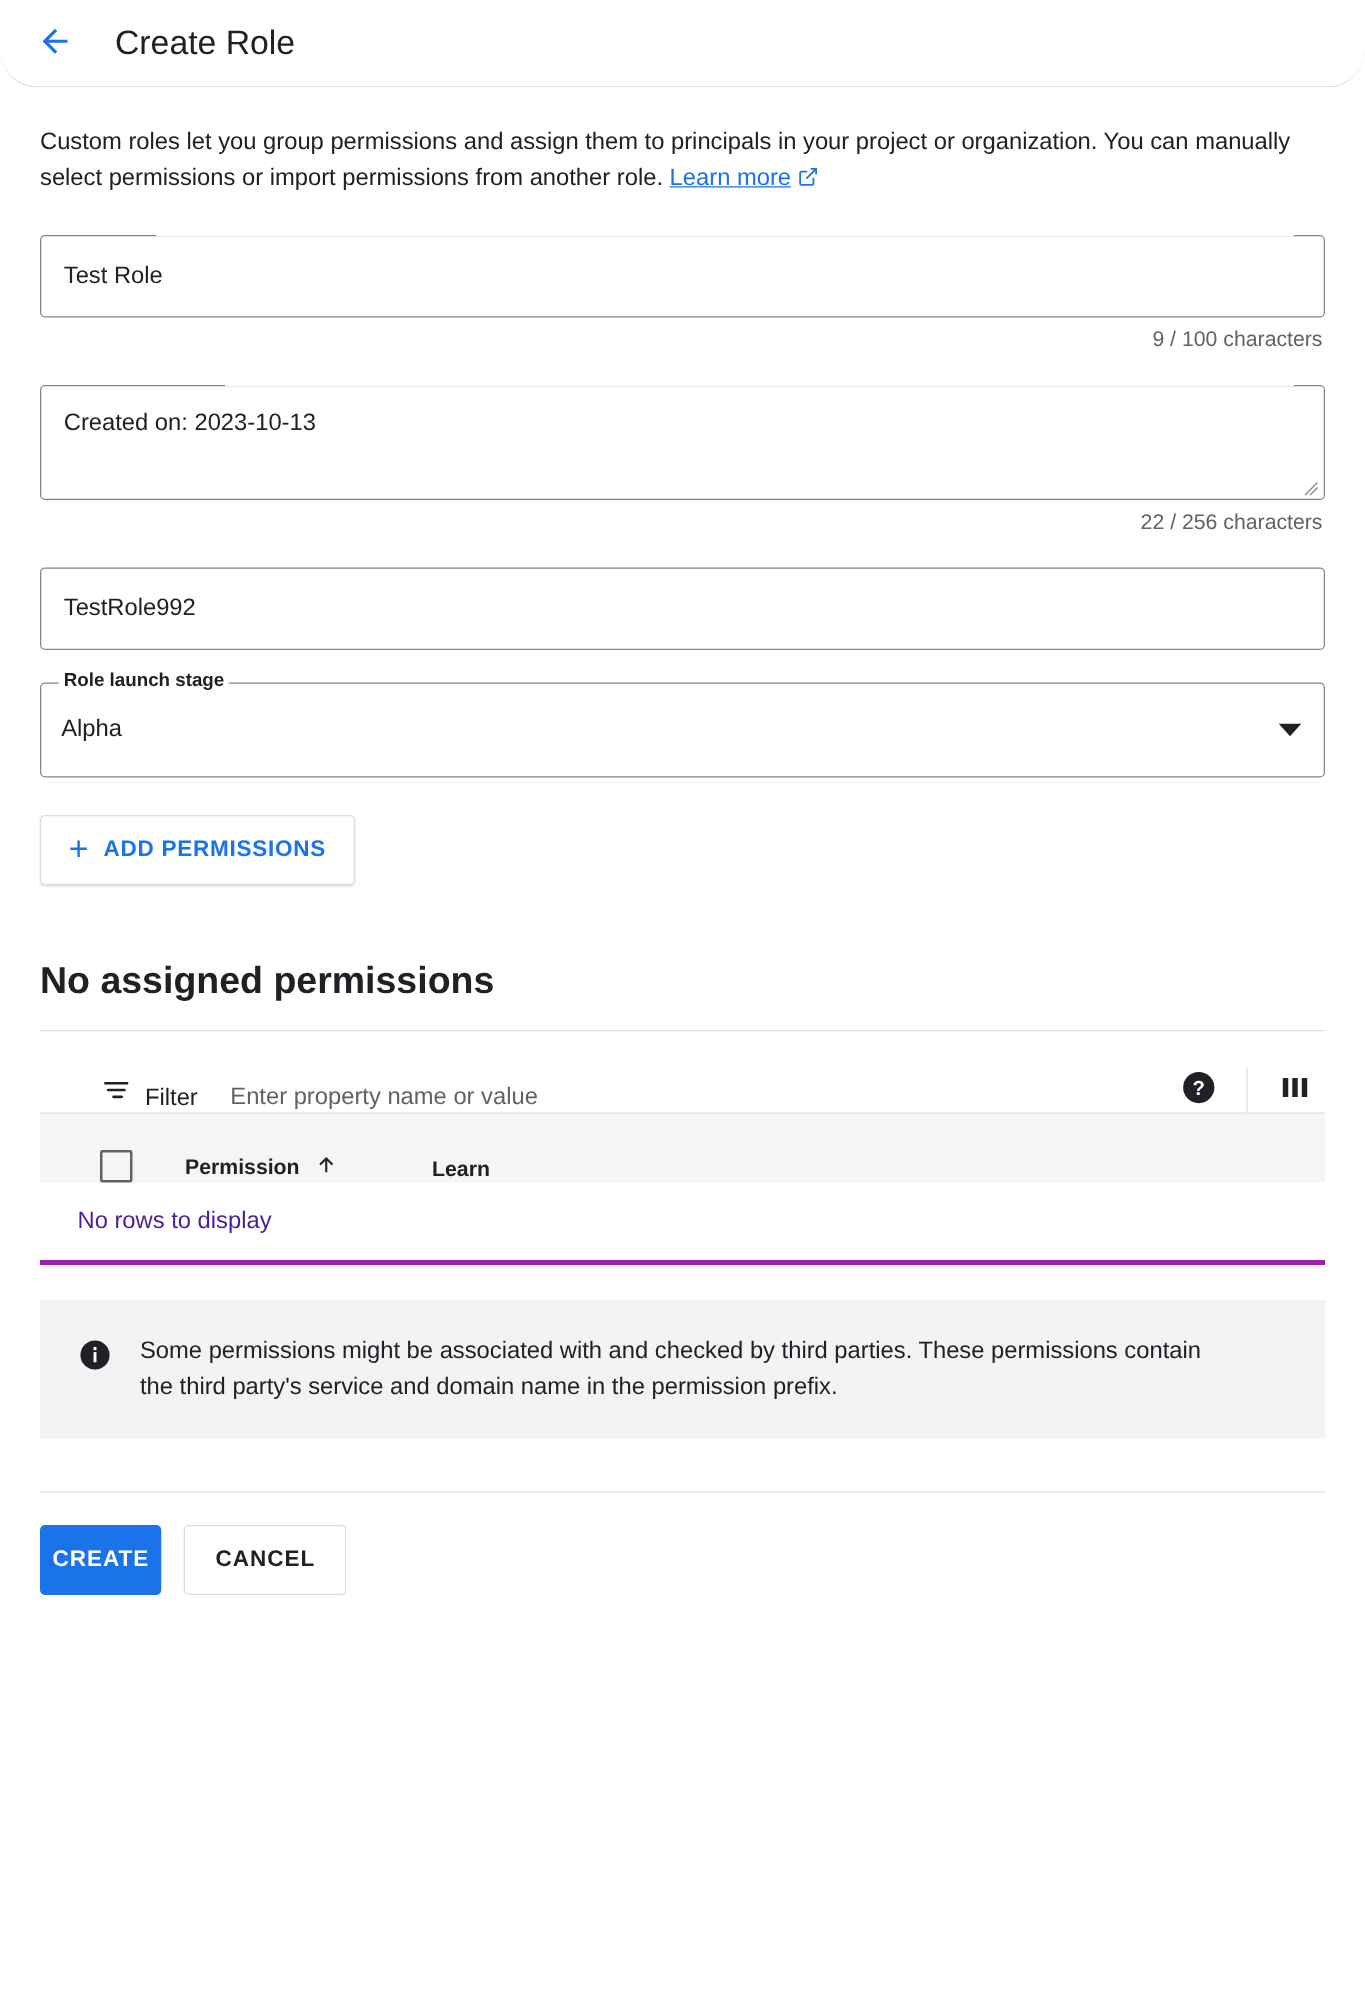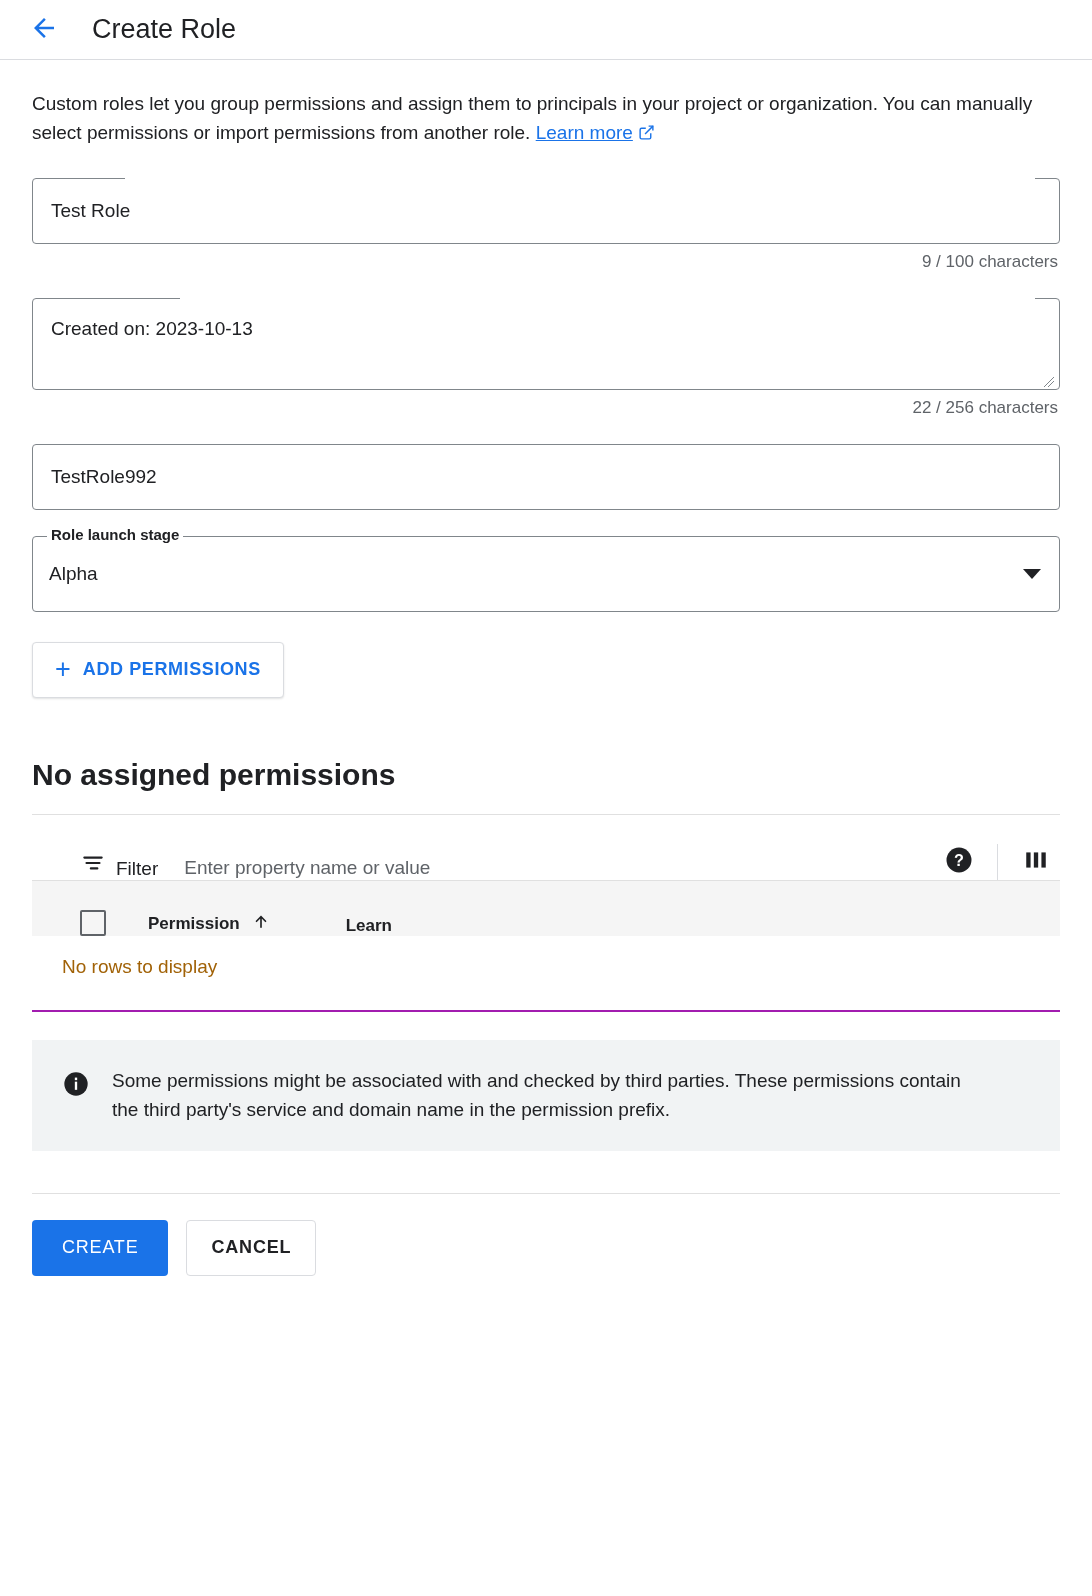--- a/index.html
+++ b/index.html
@@ -16,23 +16,24 @@
     position: relative;
     width: 1092px;
     height: 1596px;
     overflow: hidden;
   }
 
   
   .header {
     display: flex;
     align-items: center;
-    height: 60px;
+    height: 70px;
     padding: 0 24px;
     border-bottom: 1px solid #dadce0;
+    border-radius: 30px;
   }
   .back-btn {
     width: 40px; height: 40px;
     display: flex; align-items: center; justify-content: center;
     cursor: pointer;
     background: none; border: none;
     margin-right: 28px;
   }
   .page-title {
     font-size: 27px;
@@ -243,23 +244,23 @@
     font-size: 17px;
     font-weight: 700;
     color: #202124;
     display: flex;
     align-items: center;
     gap: 12px;
   }
   .th.status { margin-left: 76px; }
   .no-rows {
     font-size: 19px;
-    color: #a16207;
-    padding: 20px 0 32px 30px;
-    border-bottom: 2px solid #a21caf;
+    color: #4c1d95;
+    padding: 20px 0 20px 30px;
+    border-bottom: 4px solid #a21caf;
   }
 
   
   .callout {
     display: flex;
     gap: 22px;
     background: #f1f3f4;
     padding: 26px 30px;
     margin-top: 28px;
     align-items: flex-start;
@@ -283,23 +284,23 @@
     display: flex;
     gap: 18px;
     align-items: center;
   }
   .btn-primary {
     background: #1a73e8;
     color: #fff;
     border: none;
     border-radius: 4px;
     height: 56px;
-    padding: 0 30px;
+    padding: 0 10px;
     font-size: 18px;
-    font-weight: 400;
+    font-weight: 700;
     letter-spacing: .8px;
     cursor: pointer;
     font-family: inherit;
   }
   .btn-secondary {
     background: #fff;
     color: #202124;
     border: 1px solid #dadce0;
     border-radius: 4px;
     height: 56px;

